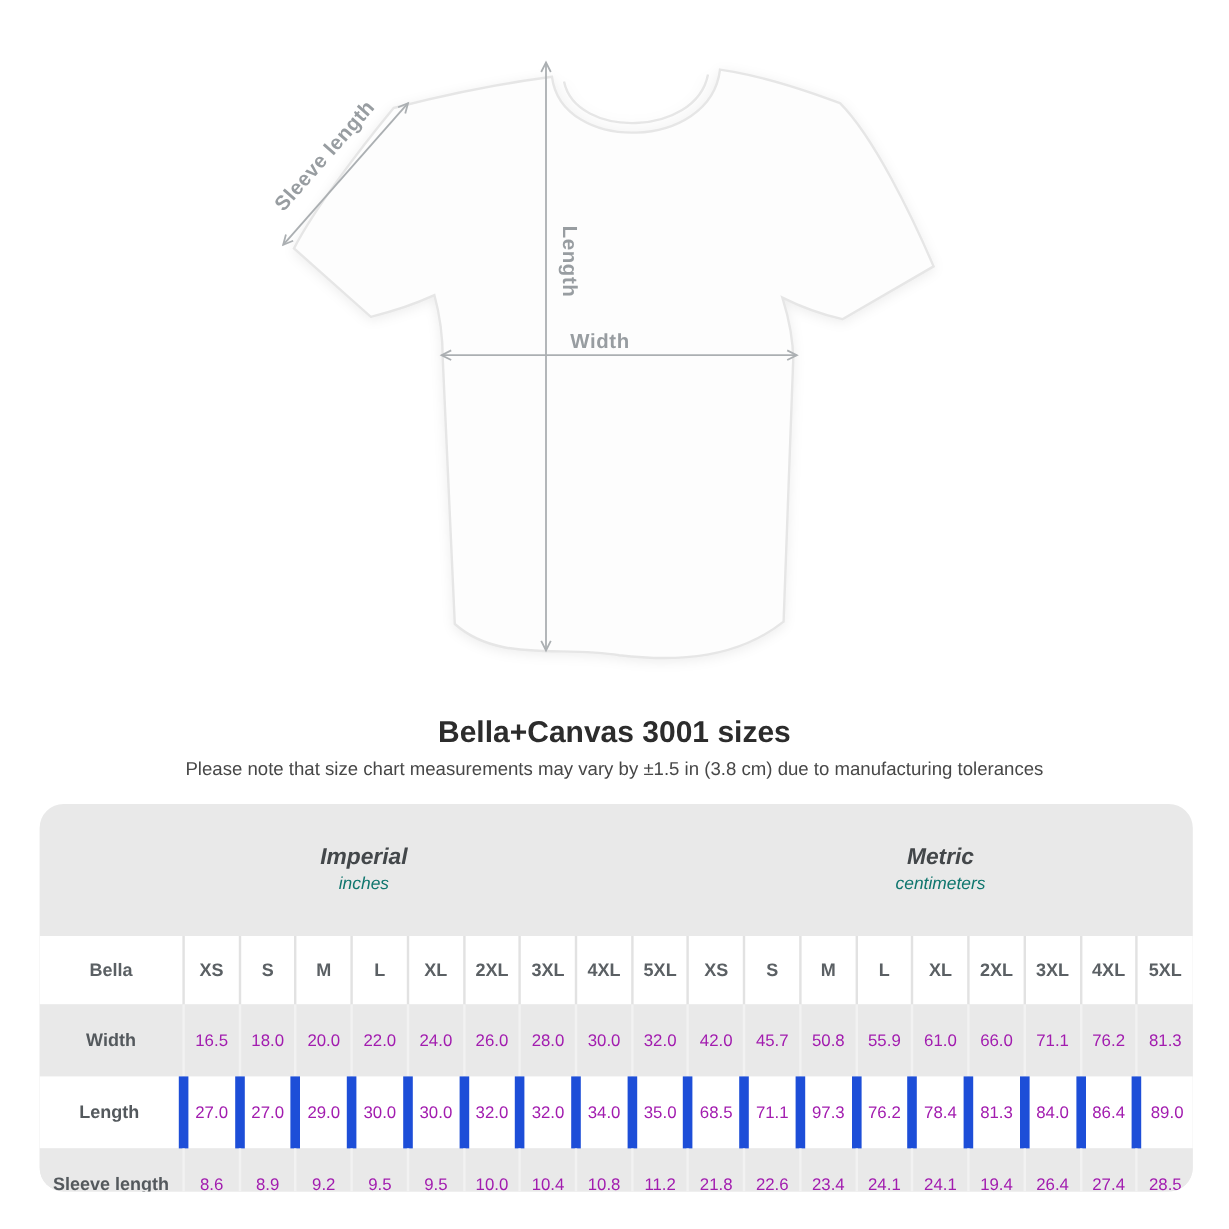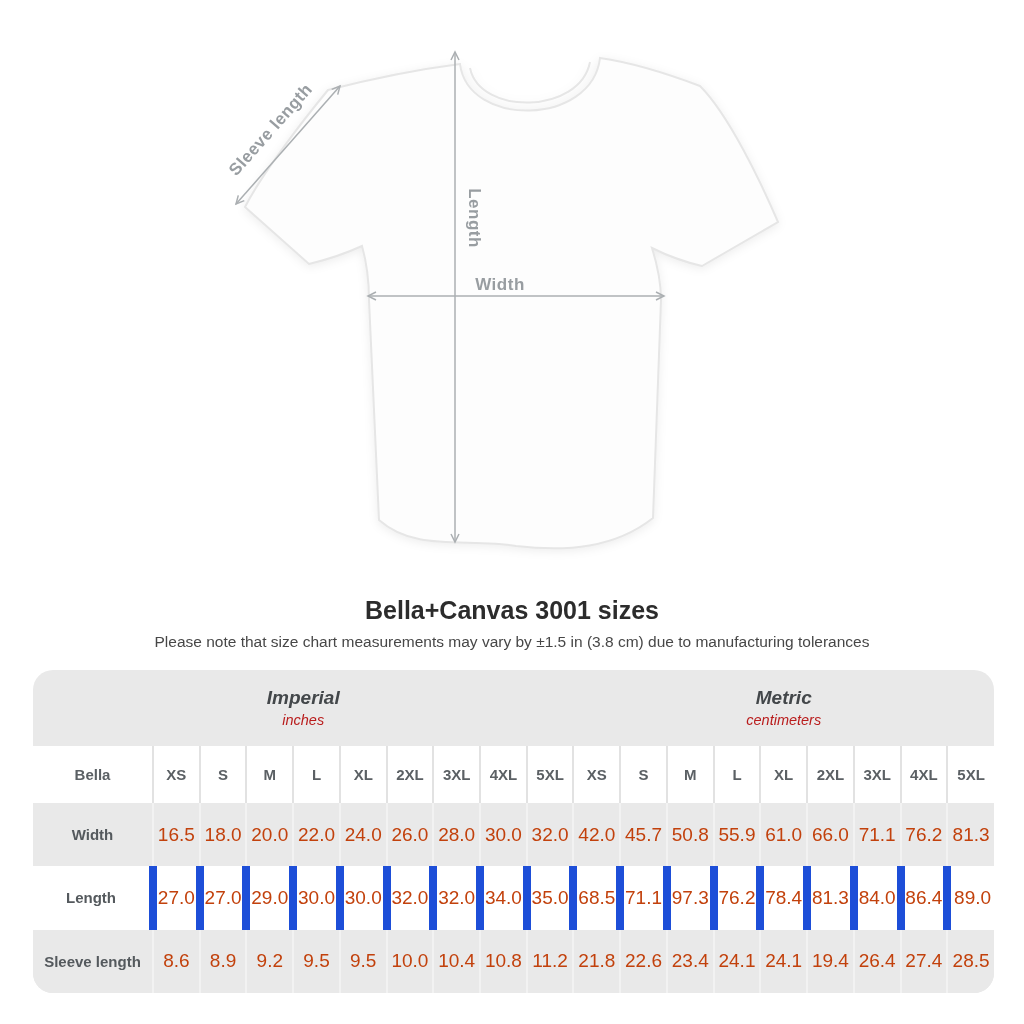--- a/index.html
+++ b/index.html
@@ -26,33 +26,33 @@
     position:absolute;top:633px;left:0;width:100%;text-align:center;
     font-size:15.5px;color:#474747;
   }
   
   .table-wrap{
     position:absolute;top:670px;left:33px;width:961px;height:323px;
     background:#e9e9e9;border-radius:20px;overflow:hidden;
   }
   table{width:100%;height:100%;border-collapse:collapse;table-layout:fixed;}
   th,td{padding:0;text-align:center;vertical-align:middle;}
-  .band-row{height:76px;background:transparent;padding-left:44px;}
+  .band-row{height:110px;background:transparent;padding-left:44px;}
   .section-title{font-size:19px;font-weight:bold;font-style:italic;color:#43474a;line-height:1.15;}
-  .section-sub{font-size:14.5px;font-style:italic;font-weight:normal;color:#b91c1c;line-height:1.15;margin-top:3px;}
+  .section-sub{font-size:14.5px;font-style:italic;font-weight:normal;color:#0f766e;line-height:1.15;margin-top:3px;}
   .sizes-row{height:57px;background:#ffffff;}
   .sizes-row th{font-size:15px;font-weight:bold;color:#5b6064;}
   .sizes-row th:not(:first-child){border-left:2px solid #e2e2e2;}
   tbody tr{height:60px;}
   .row-gray{background:#e9e9e9;}
   .row-white{background:#ffffff;}
   .row-gray > :not(:first-child){border-left:2px solid #f2f2f2;}
   .row-white > :not(:first-child){border-left:8px solid #1d4ed8;}
   .rowlabel{font-size:15px;font-weight:bold;color:#54595d;}
-  tbody td{font-size:19px;font-weight:normal;color:#c2410c;}
+  tbody td{font-size:14px;font-weight:normal;color:#a21caf;}
 </style>
 </head>
 <body>
 
 <div class="page">
 
   <div class="diagram">
     <svg width="1024" height="580" viewBox="0 0 1024 580">
       <defs>
         <marker id="arr" markerWidth="14" markerHeight="14" refX="9" refY="5" orient="auto-start-reverse" markerUnits="userSpaceOnUse">

